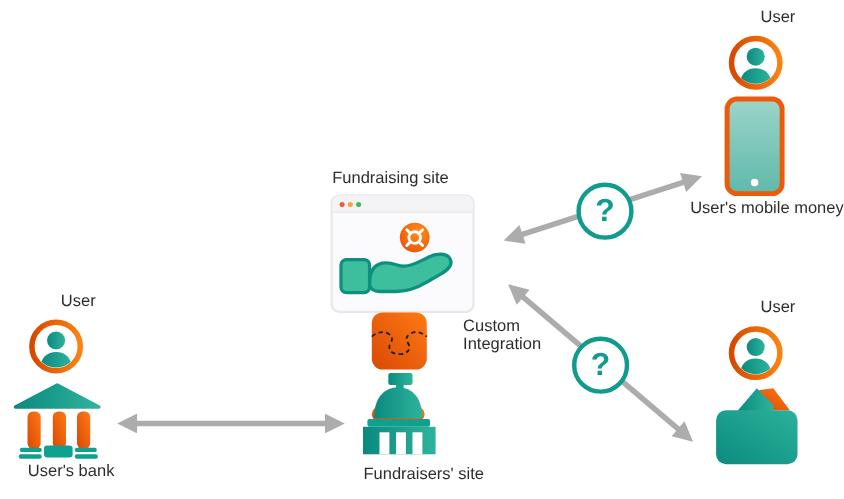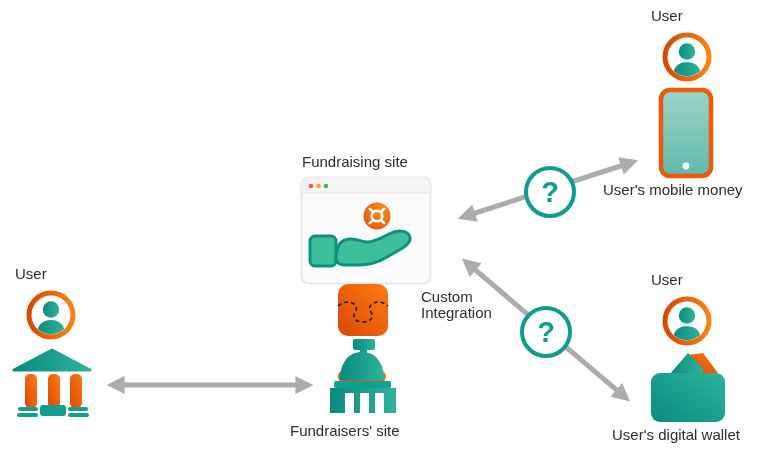--- a/index.html
+++ b/index.html
@@ -1,18 +1,18 @@
 <!DOCTYPE html>
 <html><head>
 <meta charset="utf-8">
 <style>
   html,body{margin:0;padding:0;background:#fff;}
   .stage{position:relative;width:767px;height:454px;background:#ffffff;overflow:hidden;
          font-family:"Liberation Sans",sans-serif;}
-  .lbl{position:absolute;font-size:15px;color:#2d2d2d;text-align:left;line-height:16px;}
+  .lbl{position:absolute;font-size:15px;color:#2d2d2d;text-align:right;line-height:16px;}
   .lbl.left{text-align:left;}
   .abs{position:absolute;}
   .qmark{position:absolute;width:52px;height:52px;border-radius:50%;
          background:#ffffff;border:4px solid #0F9B8E;box-sizing:border-box;
          display:flex;align-items:center;justify-content:center;
          font-size:29px;font-weight:bold;color:#0F9B8E;}
 </style>
 </head>
 <body>
 
@@ -150,35 +150,35 @@
     </g>
     <g fill="#0FA090">
       <rect x="30" y="57" width="26" height="11" rx="3"></rect>
       <rect x="8" y="59" width="20" height="4" rx="2"></rect>
       <rect x="58" y="59" width="20" height="4" rx="2"></rect>
       <rect x="7" y="65" width="21" height="4" rx="2"></rect>
       <rect x="58" y="65" width="21" height="4" rx="2"></rect>
     </g>
   </svg>
 
+  <div class="lbl" style="left:0px;top:421px;width:104px">User's bank</div>
 
   <div class="lbl" style="left:651px;top:272px;width:72px">User</div>
 
   <svg class="abs" style="left:661px;top:294px" width="52" height="54" viewBox="0 0 52 54">
     <circle cx="26" cy="27" r="22" fill="none" stroke="url(#gO)" stroke-width="5"></circle>
     <g clip-path="url(#avClip)">
       <circle cx="26" cy="21.5" r="8.2" fill="url(#gT)"></circle>
       <path d="M26,32 c-8.5,0 -14,5.5 -14,14 v8 h28 v-8 c0,-8.5 -5.5,-14 -14,-14 z" fill="url(#gT)"></path>
     </g>
   </svg>
 
   <svg class="abs" style="left:648px;top:350px" width="80" height="75" viewBox="0 0 80 75">
     <path d="M40,5 L55,3 L70,23 L40,23 Z" fill="url(#gOV)"></path>
     <path d="M22,24 L40,3 L55,18 L55,24 Z" fill="url(#gT)"></path>
     <rect x="3" y="23" width="74" height="49" rx="9" fill="url(#gW)"></rect>
   </svg>
 
-  <div class="lbl" style="left:612px;top:427px;width:155px">User's digital wallet</div>
 
   <div class="qmark" style="left:524px;top:166px">?</div>
   <div class="qmark" style="left:520px;top:306px">?</div>
 
 </div>
 
 </body></html>

